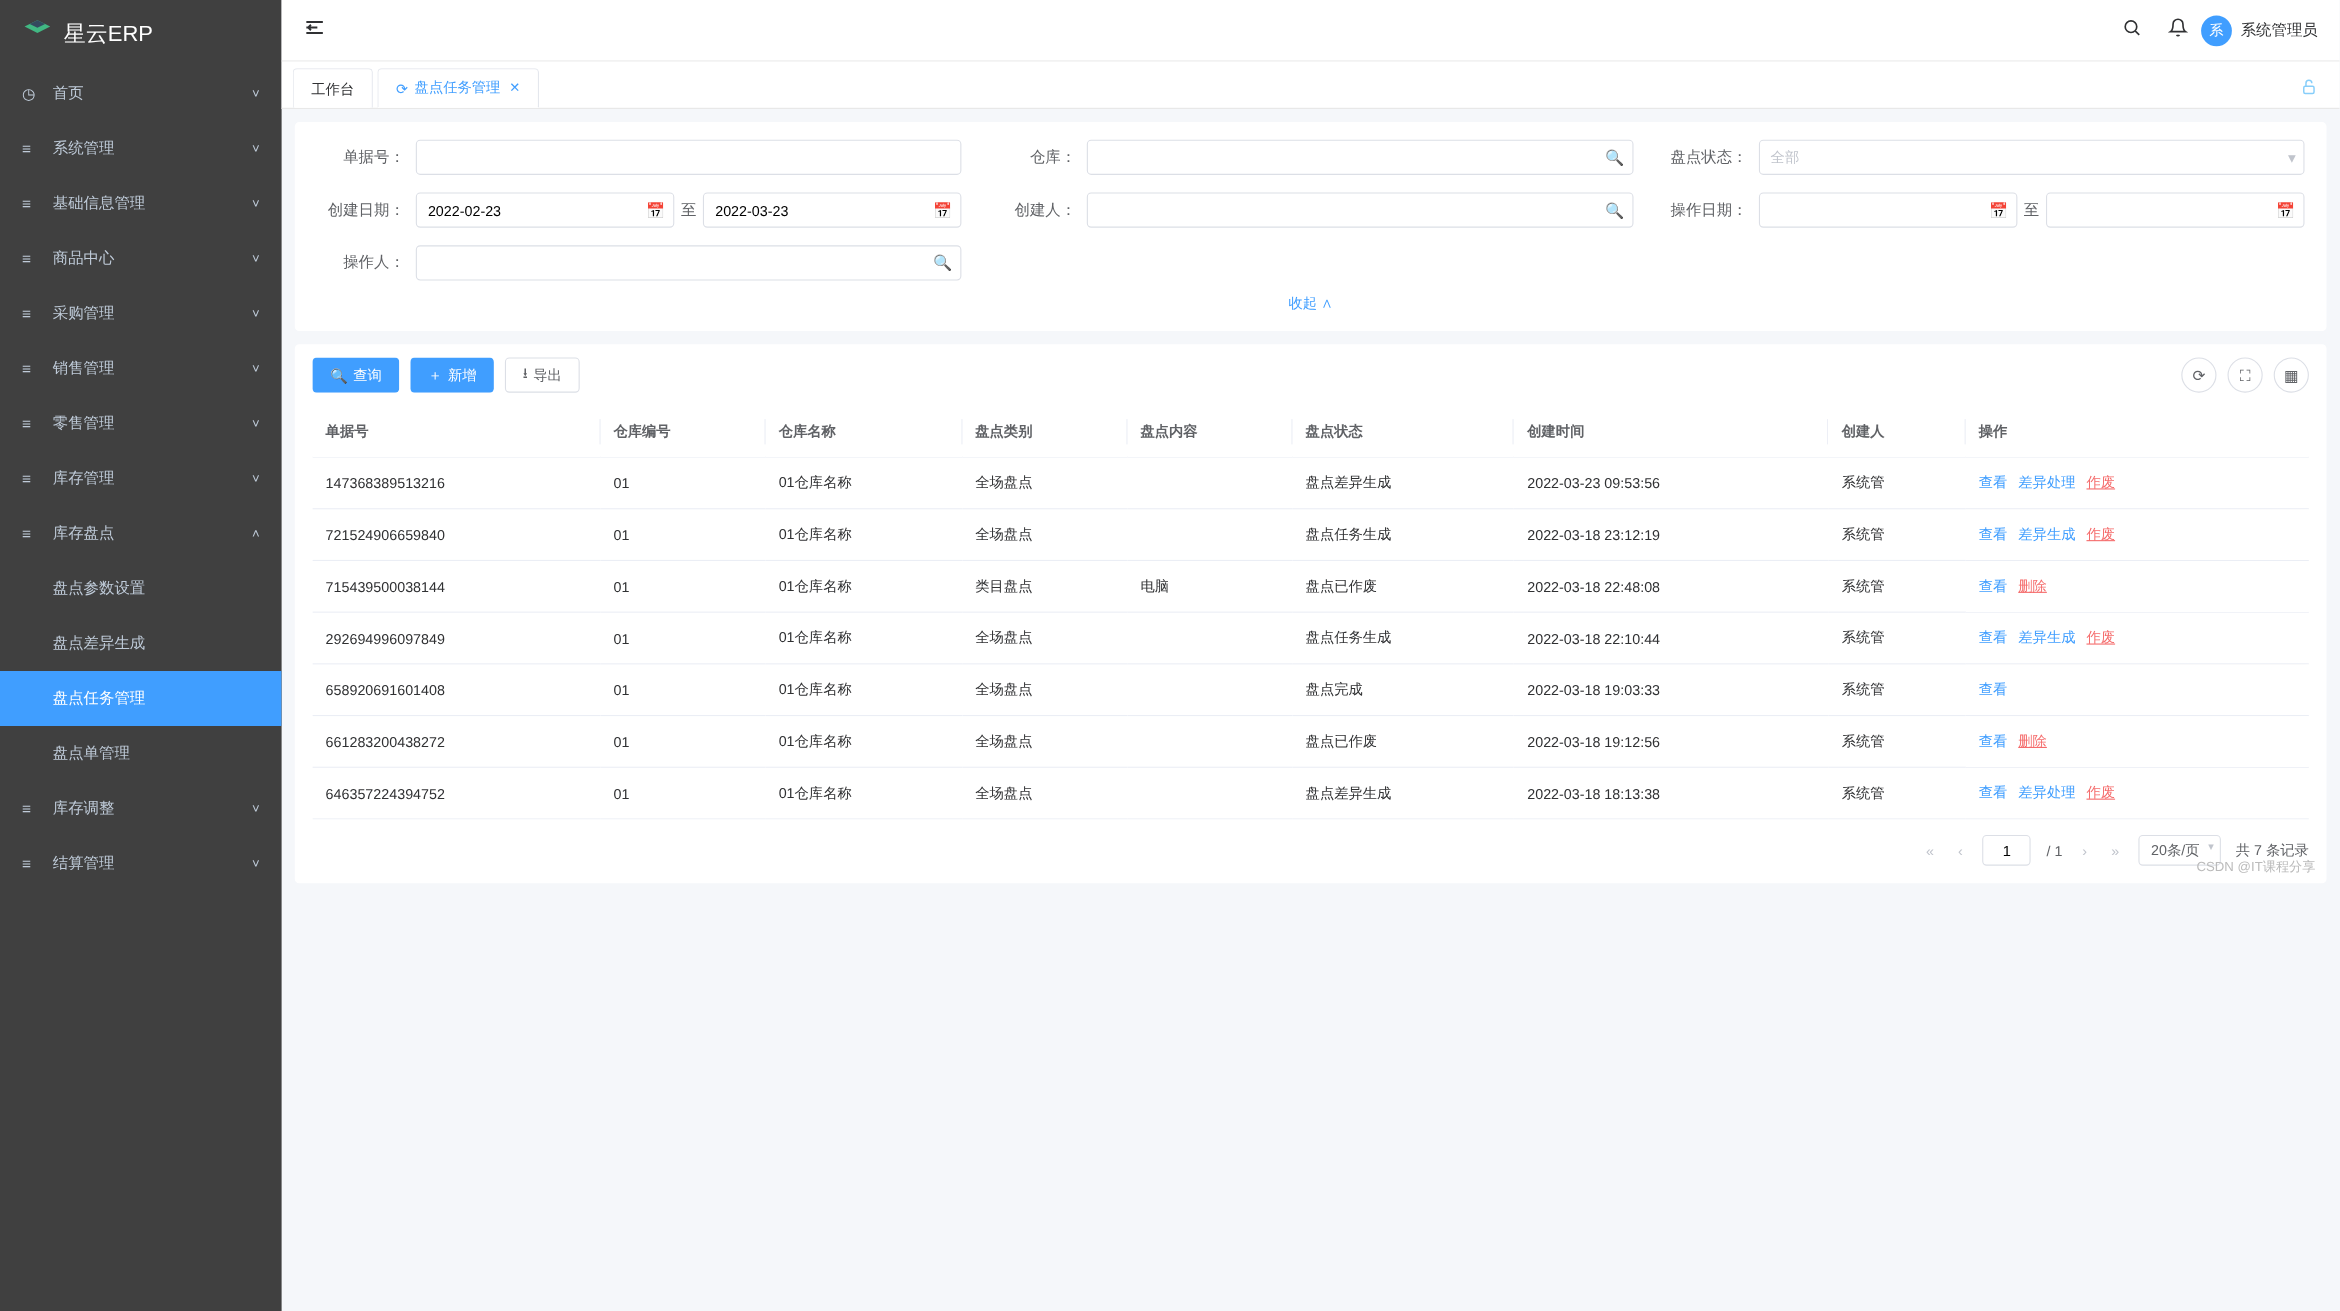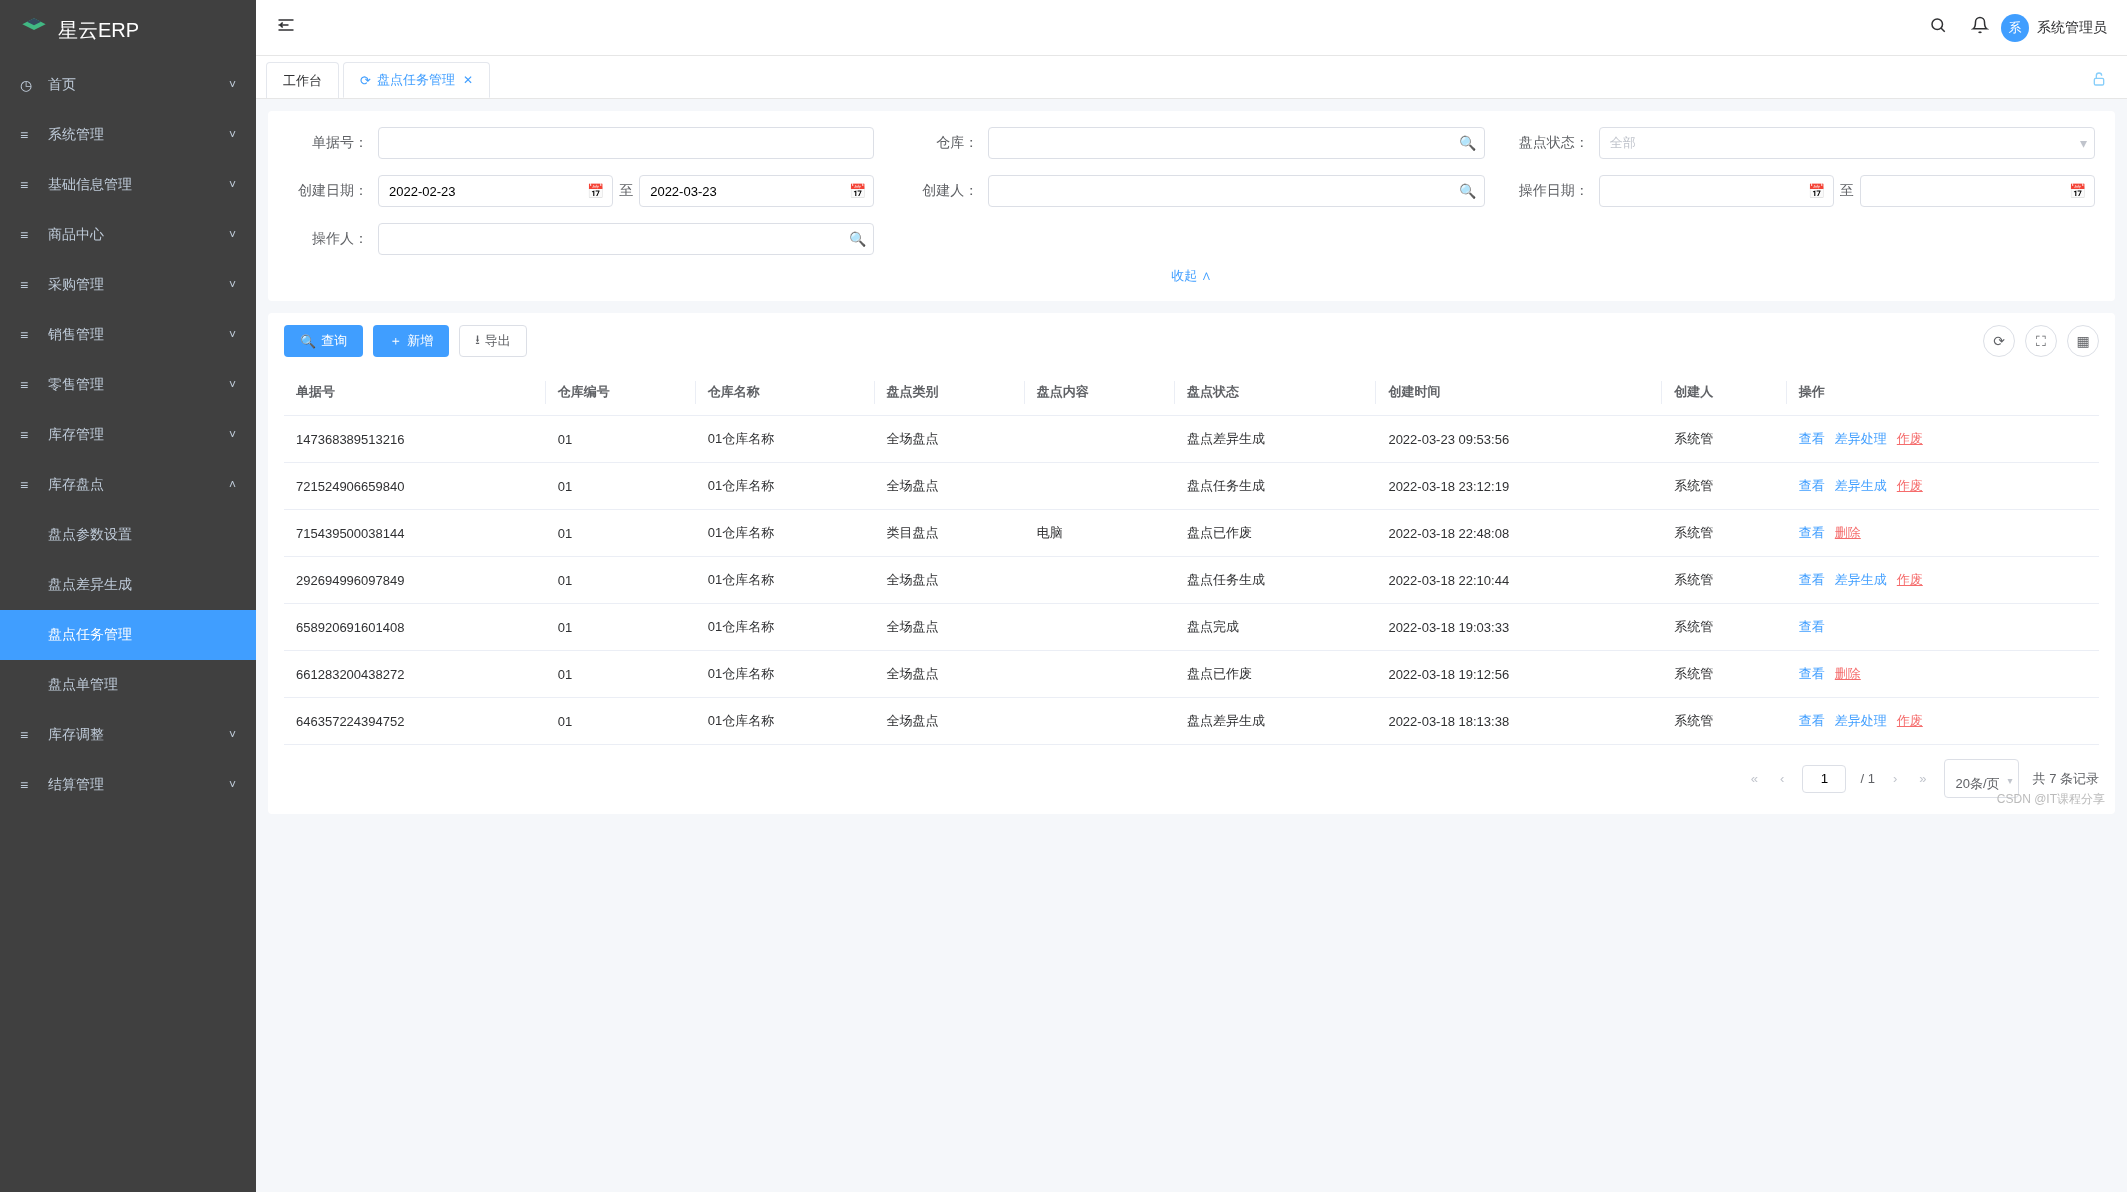--- a/index.html
+++ b/index.html
@@ -67,21 +67,21 @@
 th::after { content: ''; position: absolute; right: 0; top: 25%; height: 50%; width: 1px; background: #ebeef5; }
 th:last-child::after { display: none; }
 .op-col { position: sticky; right: 0; background: #fff; box-shadow: -2px 0 6px rgba(0,0,0,0.06); }
 td .link { color: #409eff; cursor: pointer; margin-right: 10px; }
 td .link.danger { color: #f56c6c; text-decoration: underline; }
 
 
 .pagination { display: flex; align-items: center; justify-content: flex-end; padding: 14px 0 4px; gap: 14px; font-size: 13px; color: #606266; }
 .pg-btn { color: #c0c4cc; cursor: pointer; padding: 0 4px; }
 .page-input { width: 44px; height: 28px; border: 1px solid #dcdfe6; border-radius: 4px; text-align: center; }
-.page-size { border: 1px solid #dcdfe6; border-radius: 4px; padding: 15px 18px 4px 10px; position: relative; }
+.page-size { border: 1px solid #dcdfe6; border-radius: 4px; padding: 4px 18px 4px 10px; position: relative; }
 .page-size::after { content: '▾'; position: absolute; right: 5px; color: #c0c4cc; font-size: 10px; }
 
 .watermark { position: absolute; right: 10px; bottom: 6px; color: #bbb; font-size: 12px; }
 </style>
 </head>
 <body>
 
 <div class="app">
 
   <aside class="sidebar">

